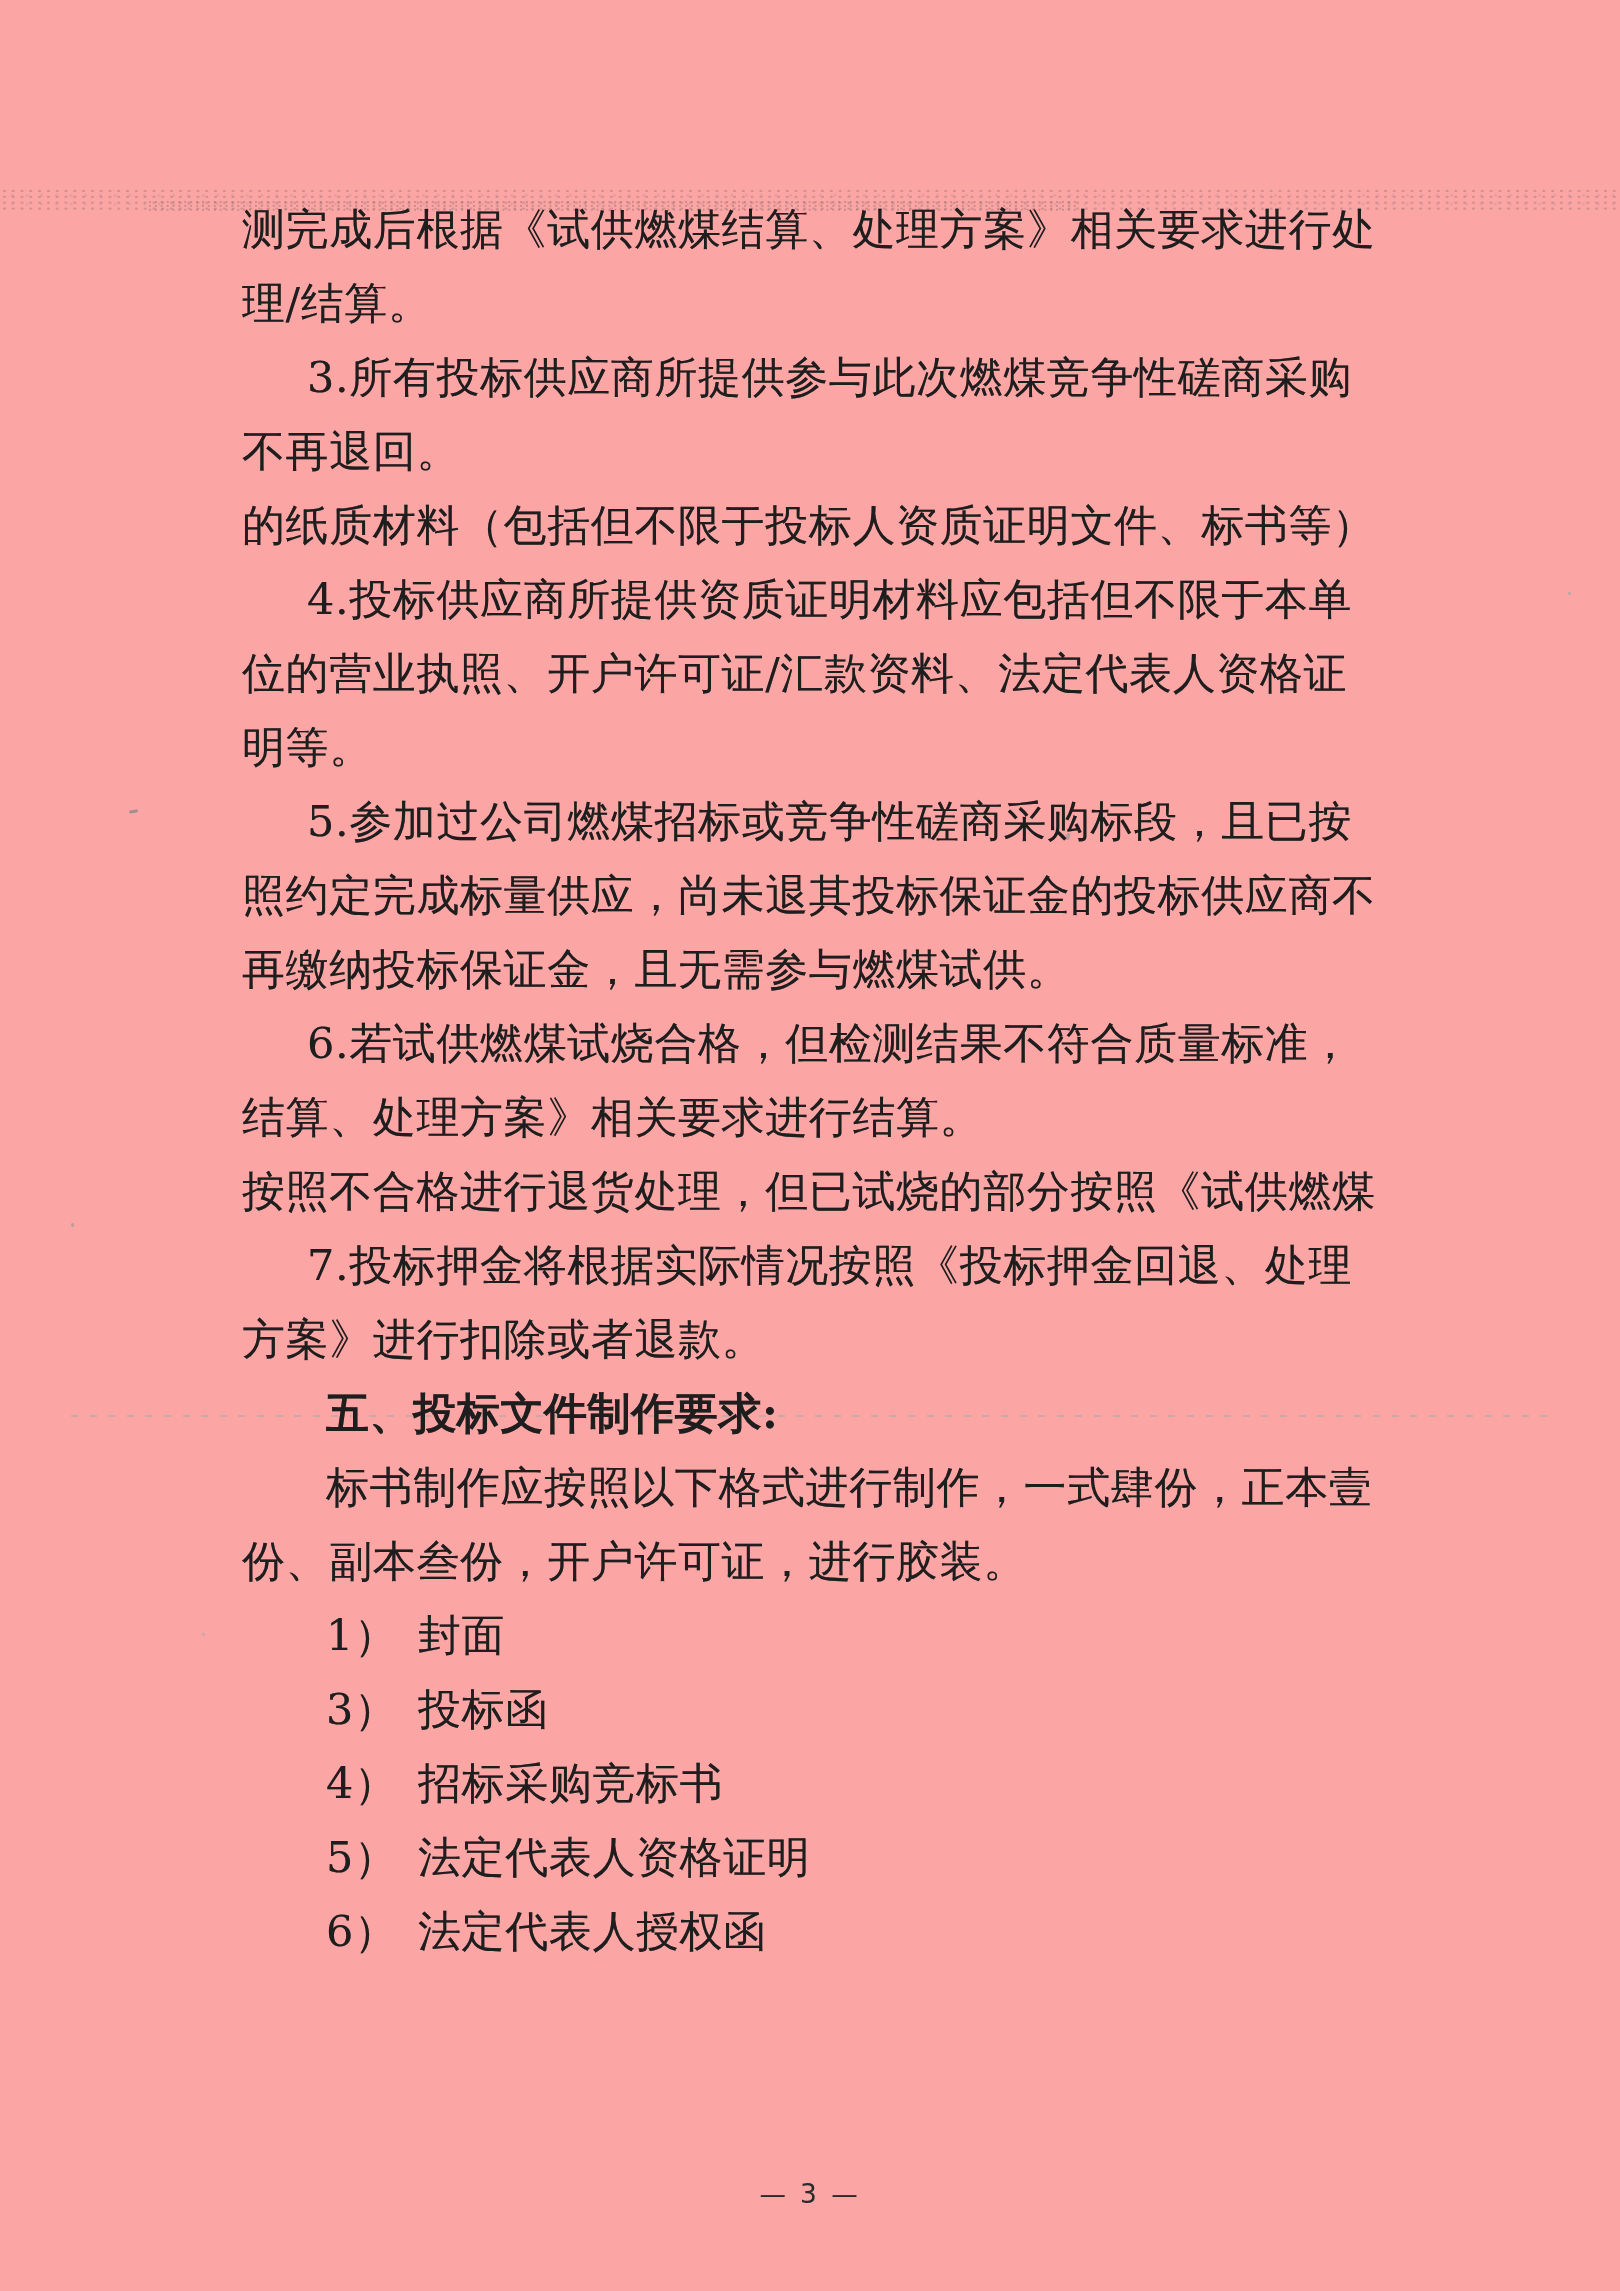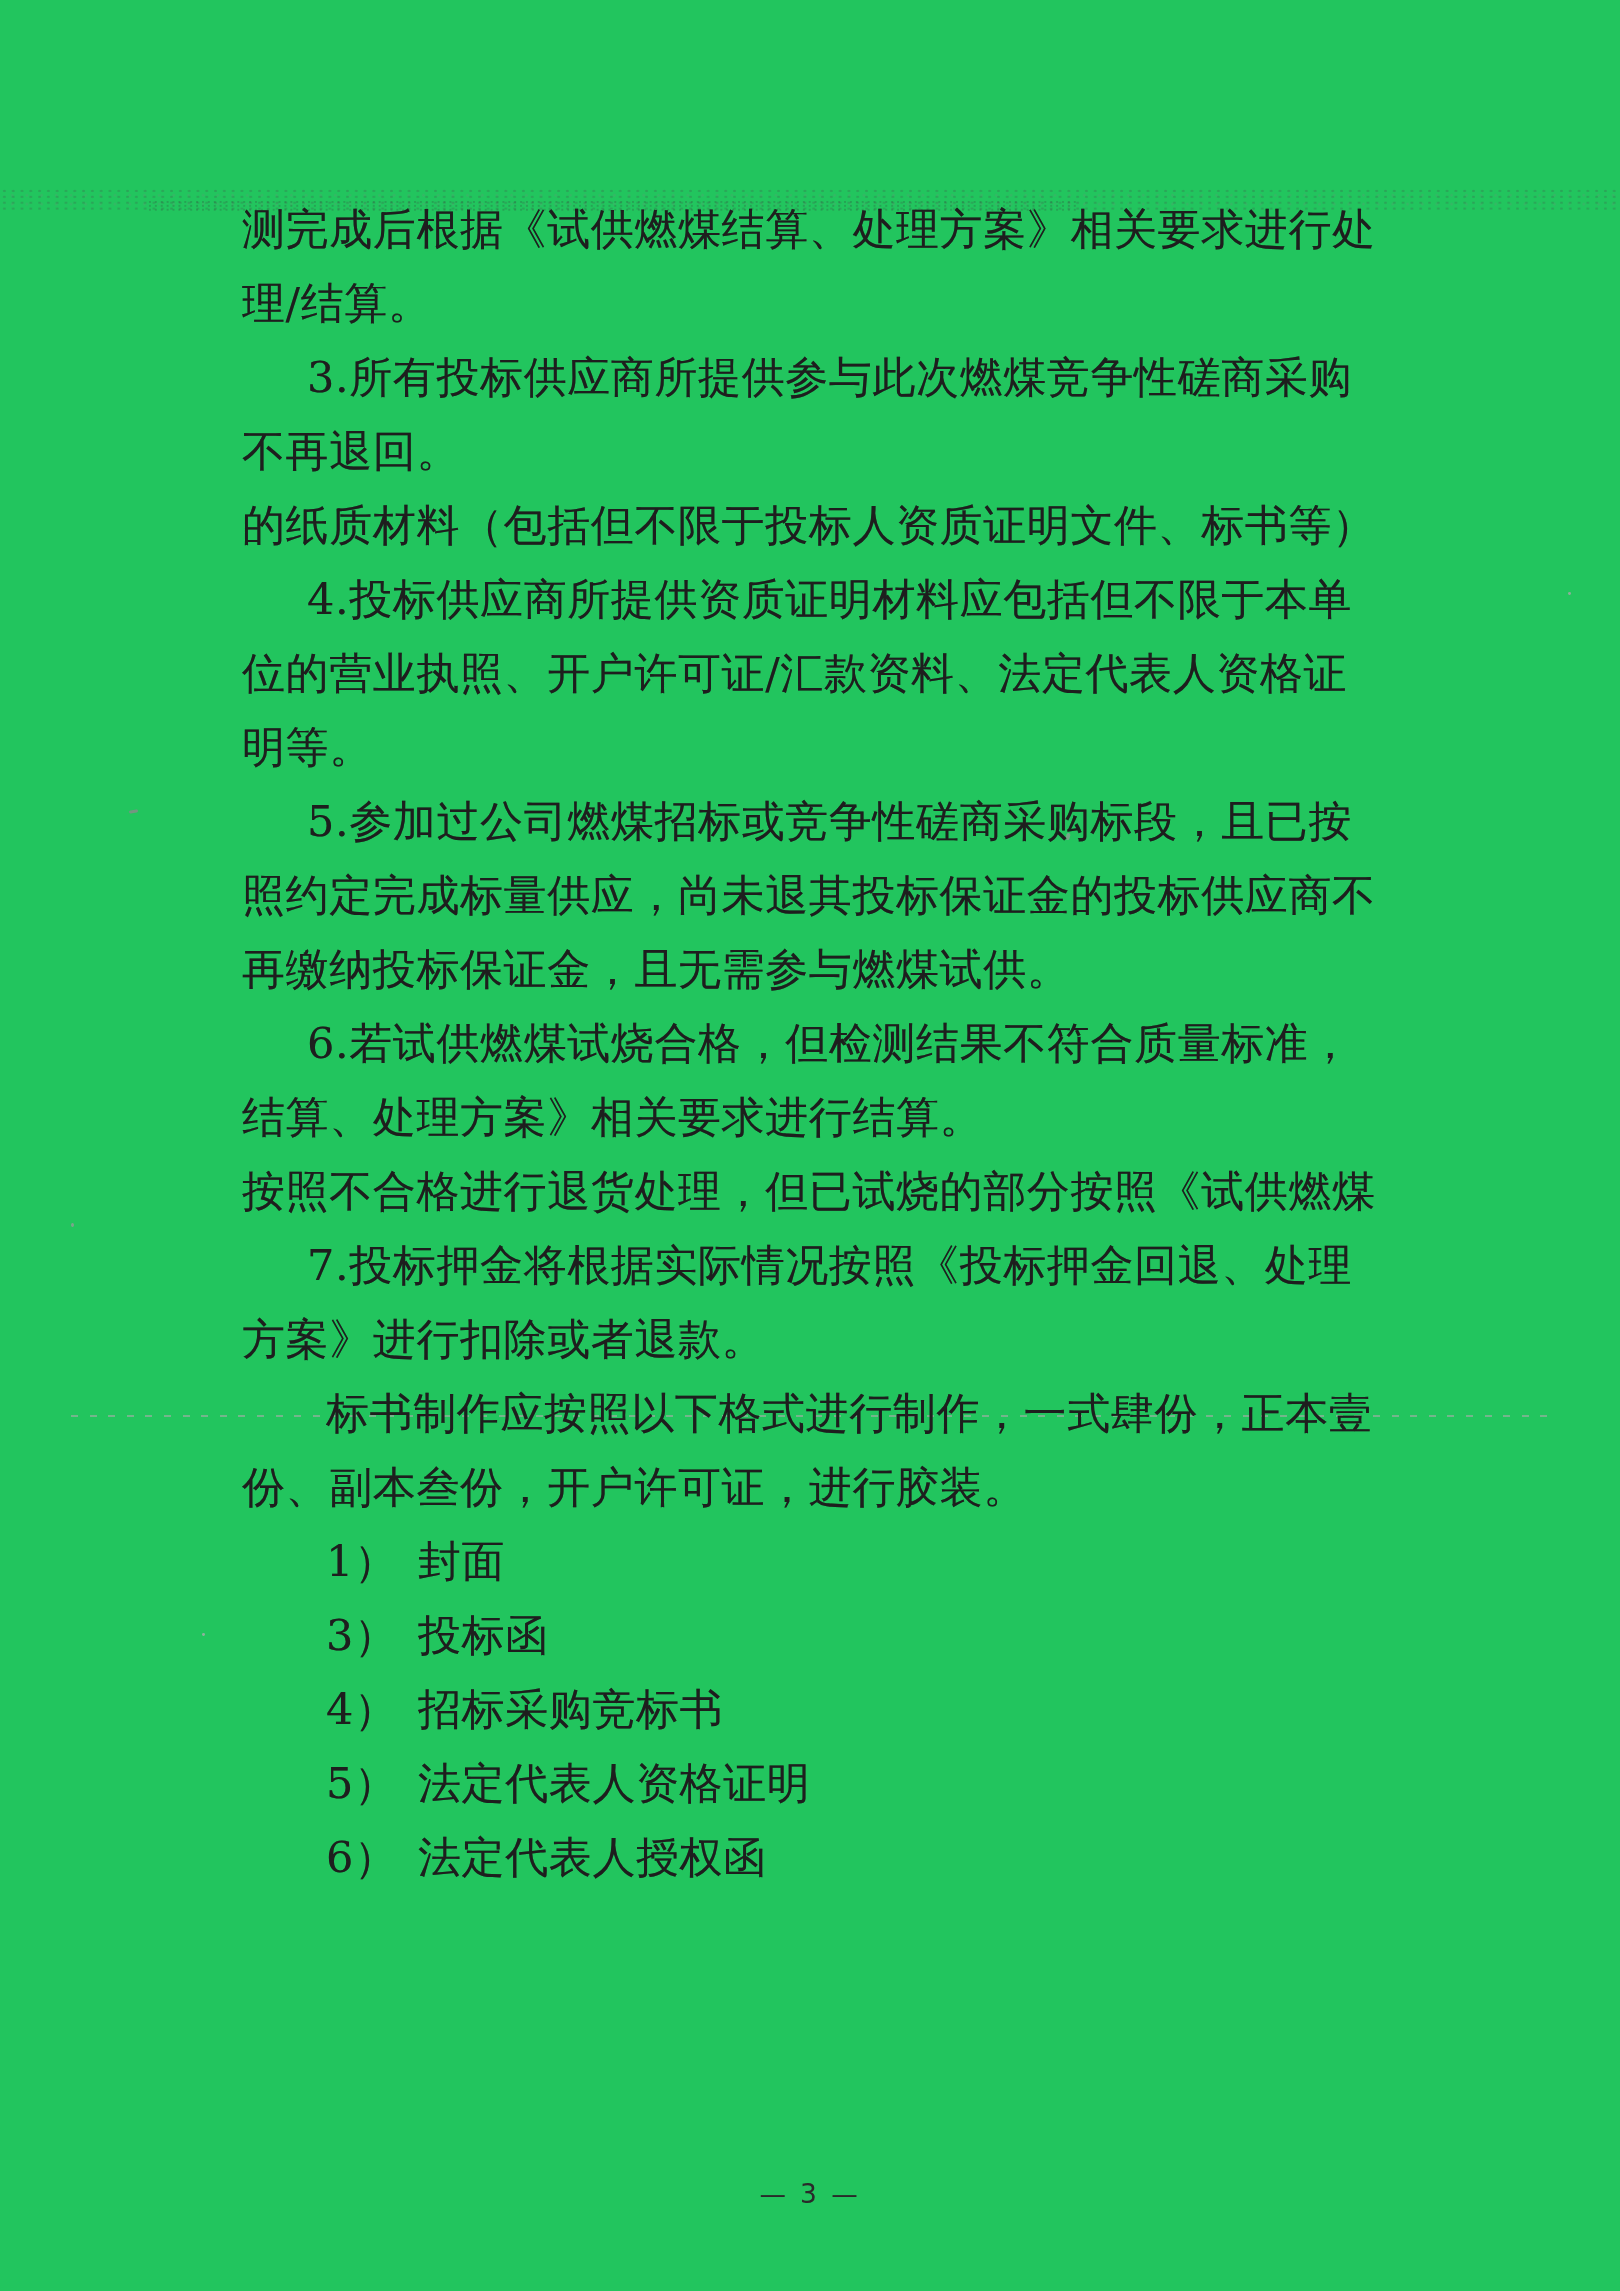--- a/index.html
+++ b/index.html
@@ -5,21 +5,21 @@
   html, body {
     margin: 0;
     padding: 0;
     background: #e8e8e8;
   }
   .page {
     position: relative;
     width: 1620px;
     height: 2292px;
     margin: 0 auto;
-    background: #22c55e;
+    background: #fca5a5;
     overflow: hidden;
     font-family: "DejaVu Serif", "Liberation Serif", serif;
   }
 
   
   .noise-band-top {
     position: absolute;
     left: 0;
     top: 188px;
     width: 1620px;
@@ -128,20 +128,21 @@
     <div class="line">照约定完成标量供应，尚未退其投标保证金的投标供应商不</div>
     <div class="line">再缴纳投标保证金，且无需参与燃煤试供。</div>
 
     <div class="line indent-num">6.若试供燃煤试烧合格，但检测结果不符合质量标准，</div>
     <div class="line">结算、处理方案》相关要求进行结算。</div>
     <div class="line">按照不合格进行退货处理，但已试烧的部分按照《试供燃煤</div>
 
     <div class="line indent-num">7.投标押金将根据实际情况按照《投标押金回退、处理</div>
     <div class="line">方案》进行扣除或者退款。</div>
 
+    <div class="line indent-full bold">五、投标文件制作要求:</div>
 
     <div class="line indent-full">标书制作应按照以下格式进行制作，一式肆份，正本壹</div>
     <div class="line">份、副本叁份，开户许可证，进行胶装。</div>
 
     <div class="line list-line">
       <span class="list-num">1）</span><span>封面</span>
     </div>
     <div class="line list-line">
       <span class="list-num">3）</span><span>投标函</span>
     </div>

